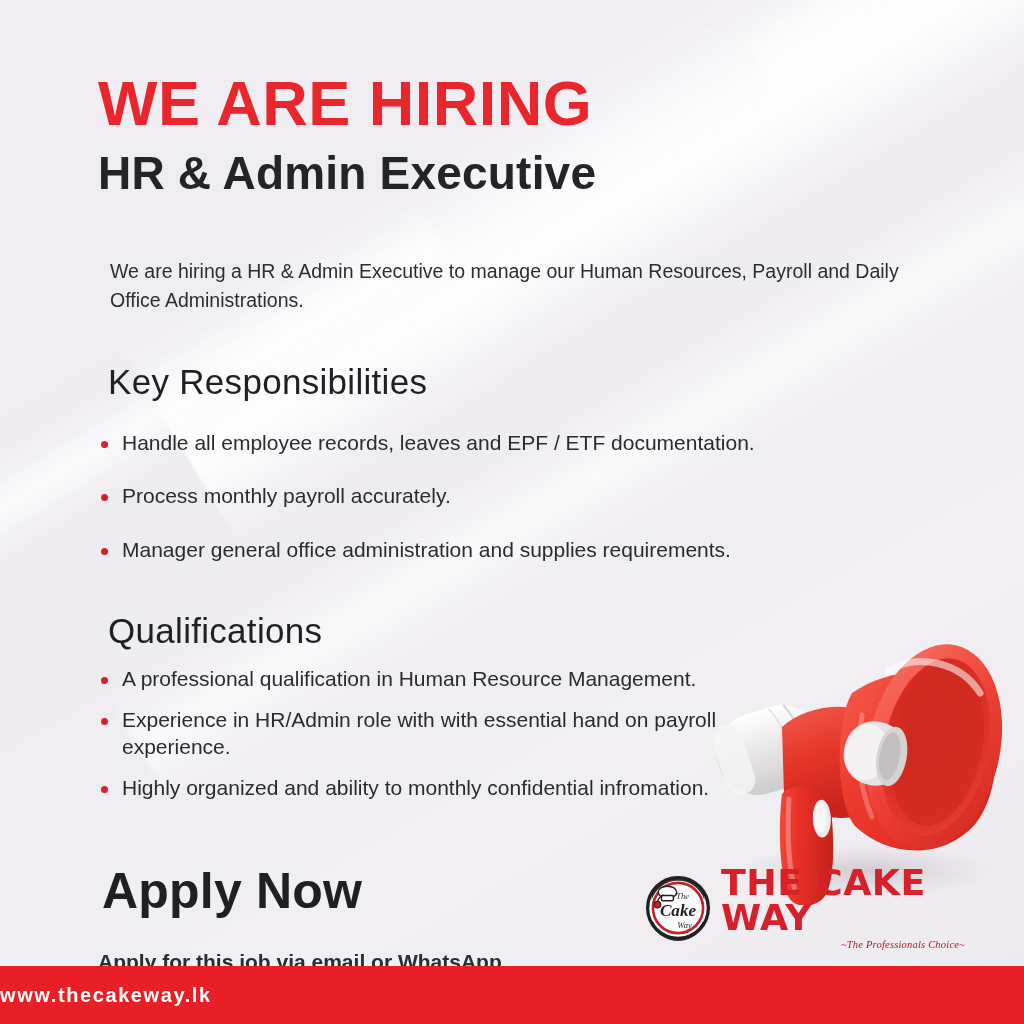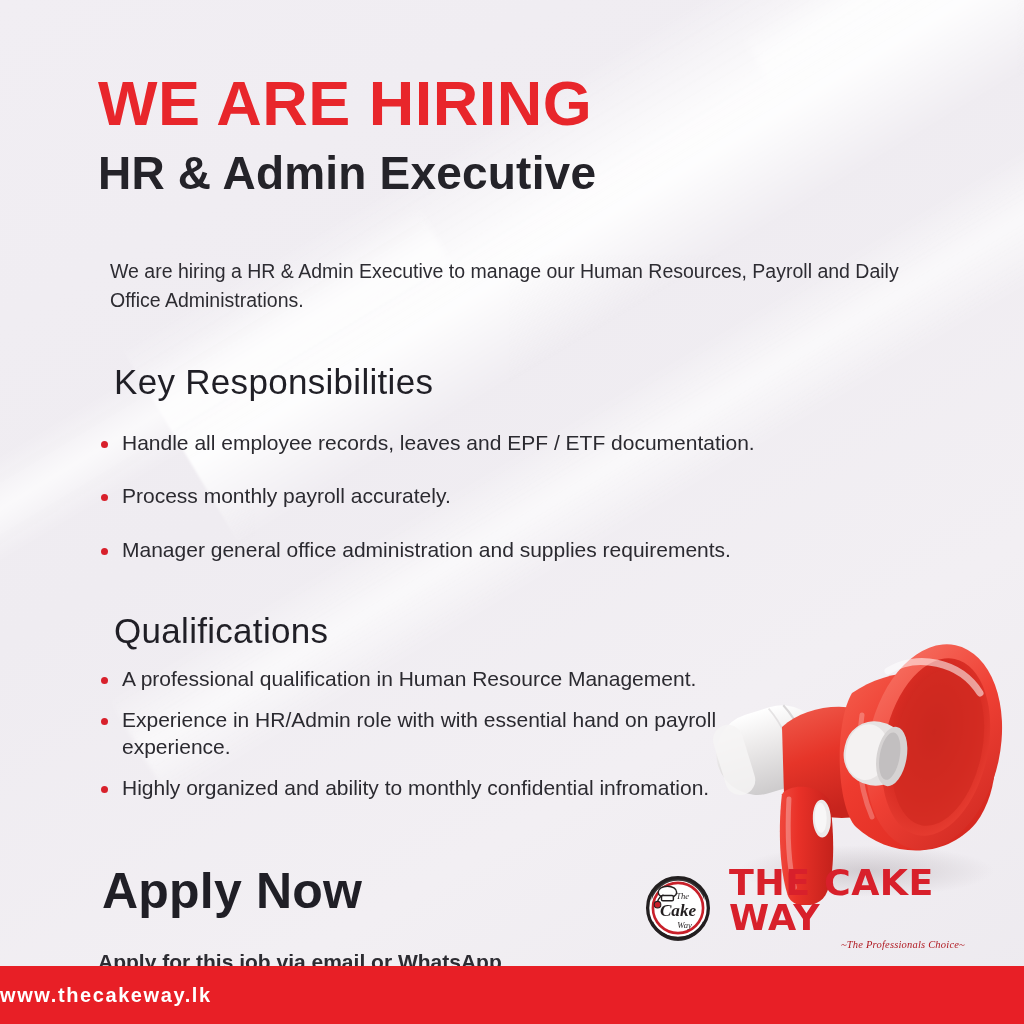--- a/index.html
+++ b/index.html
@@ -103,21 +103,21 @@
     color: #2d2c32;
     font-size: 19.5px;
     font-weight: 400;
     line-height: 1.47;
   }
 
   .section {
     padding-top: 34px;
   }
   .section-title {
-    margin: 0 0 4px 16px;
+    margin: 0 0 4px 10px;
     color: #201f26;
     font-size: 35px;
     font-weight: 400;
     letter-spacing: 0.3px;
     line-height: 1.2;
   }
 
   ul.bullets {
     list-style: none;
     margin: 0;
@@ -197,21 +197,21 @@
     z-index: 6;
     display: flex;
     align-items: center;
   }
   .logo-badge {
     width: 66px;
     height: 66px;
     flex: 0 0 66px;
   }
   .logo-word {
-    margin-left: 18px;
+    margin-left: 10px;
     display: flex;
     flex-direction: column;
     align-items: flex-end;
   }
   .logo-word-main {
     color: #d8202b;
     font-size: 35px;
     font-weight: 700;
     letter-spacing: 0.5px;
     line-height: 1;

